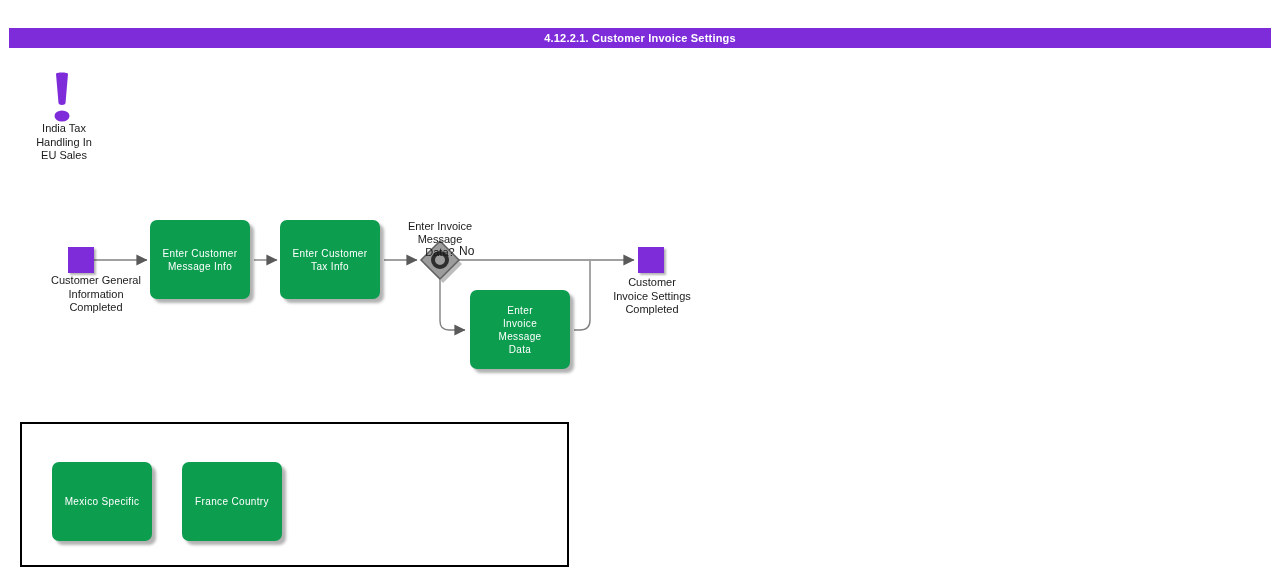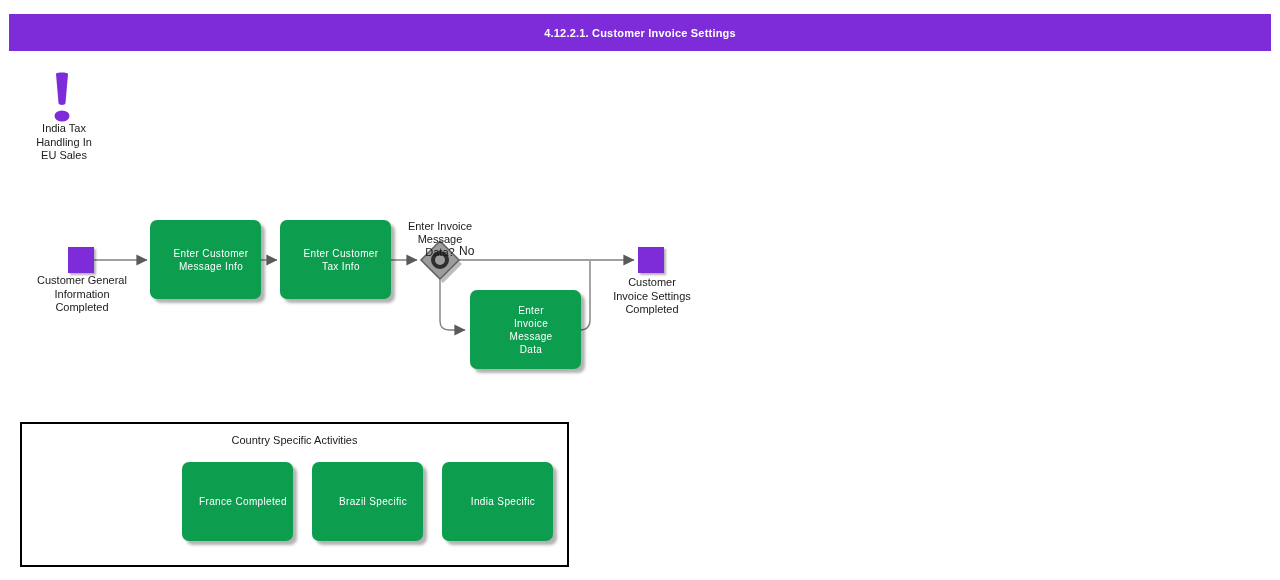--- a/index.html
+++ b/index.html
@@ -4,47 +4,47 @@
 <style>
   html,body{margin:0;padding:0;}
   body{
     width:1280px;height:580px;background:#ffffff;position:relative;overflow:hidden;
     font-family:"Liberation Sans","DejaVu Sans",sans-serif;color:#1a1a1a;
   }
   .abs{position:absolute;}
 
   
   .titlebar{
-    left:9px;top:14px;width:1262px;height:37px;
+    left:9px;top:28px;width:1262px;height:20px;
     background:var(--c-accent_purple,#7e2bd9);
     display:flex;align-items:center;justify-content:center;
   }
   .titlebar span{color:#ffffff;font-size:11px;font-weight:bold;letter-spacing:.2px;}
 
   
   .excl-icon{left:48px;top:72px;width:28px;height:52px;cursor:pointer;}
   .note-label{left:8px;top:122px;width:112px;text-align:center;font-size:11px;line-height:13.5px;}
 
   
   .event{
     width:26px;height:26px;background:var(--c-accent_purple,#7e2bd9);
     box-shadow:2px 2px 2px rgba(0,0,0,.30);cursor:pointer;
   }
   .start-event{left:68px;top:247px;}
   .end-event{left:638px;top:247px;}
   .evt-label{text-align:center;font-size:11px;line-height:13.5px;}
-  .start-label{left:18px;top:274px;width:128px;}
+  .start-label{left:32px;top:274px;width:128px;}
   .end-label{left:591px;top:276px;width:122px;}
 
   
   .task{
     width:100px;height:79px;background:var(--c-task_green,#0c9d4f);
     border-radius:7px;box-shadow:4px 4px 3px rgba(0,0,0,.30);
     display:flex;align-items:center;justify-content:center;text-align:center;
-    color:#ffffff;font-size:10px;line-height:13px;letter-spacing:.35px;cursor:pointer;padding-left:11px;
+    color:#ffffff;font-size:10px;line-height:13px;letter-spacing:.35px;cursor:pointer;
   }
   .task span{display:block;}
   .task1{left:150px;top:220px;}
   .task2{left:280px;top:220px;}
   .task3{left:470px;top:290px;align-items:center;}
 
   
   .decision-label{left:390px;top:205px;width:100px;text-align:center;font-size:11px;line-height:13px;margin-top:15px;}
   .no-label{left:459px;top:244px;font-size:12px;}
 
@@ -131,29 +131,23 @@
 <div class="abs no-label">No</div>
 
 <div class="abs event end-event"></div>
 <div class="abs evt-label end-label">
   <div>Customer</div>
   <div>Invoice Settings</div>
   <div>Completed</div>
 </div>
 
 <div class="abs panel">
-  <div class="panel-title">Country Specific Activities</div>
+  <div class="abs task c1">
+    <div>
+        <span>Mexico Specific</span>
+      </div>
+  </div>
   <div class="abs task c2">
     <div>
-        <span>France Completed</span>
-      </div>
-  </div>
-  <div class="abs task c3">
-    <div>
-        <span>Brazil Specific</span>
-      </div>
-  </div>
-  <div class="abs task c4">
-    <div>
-        <span>India Specific</span>
+        <span>France Country</span>
       </div>
   </div>
 </div>
 
 </body></html>

